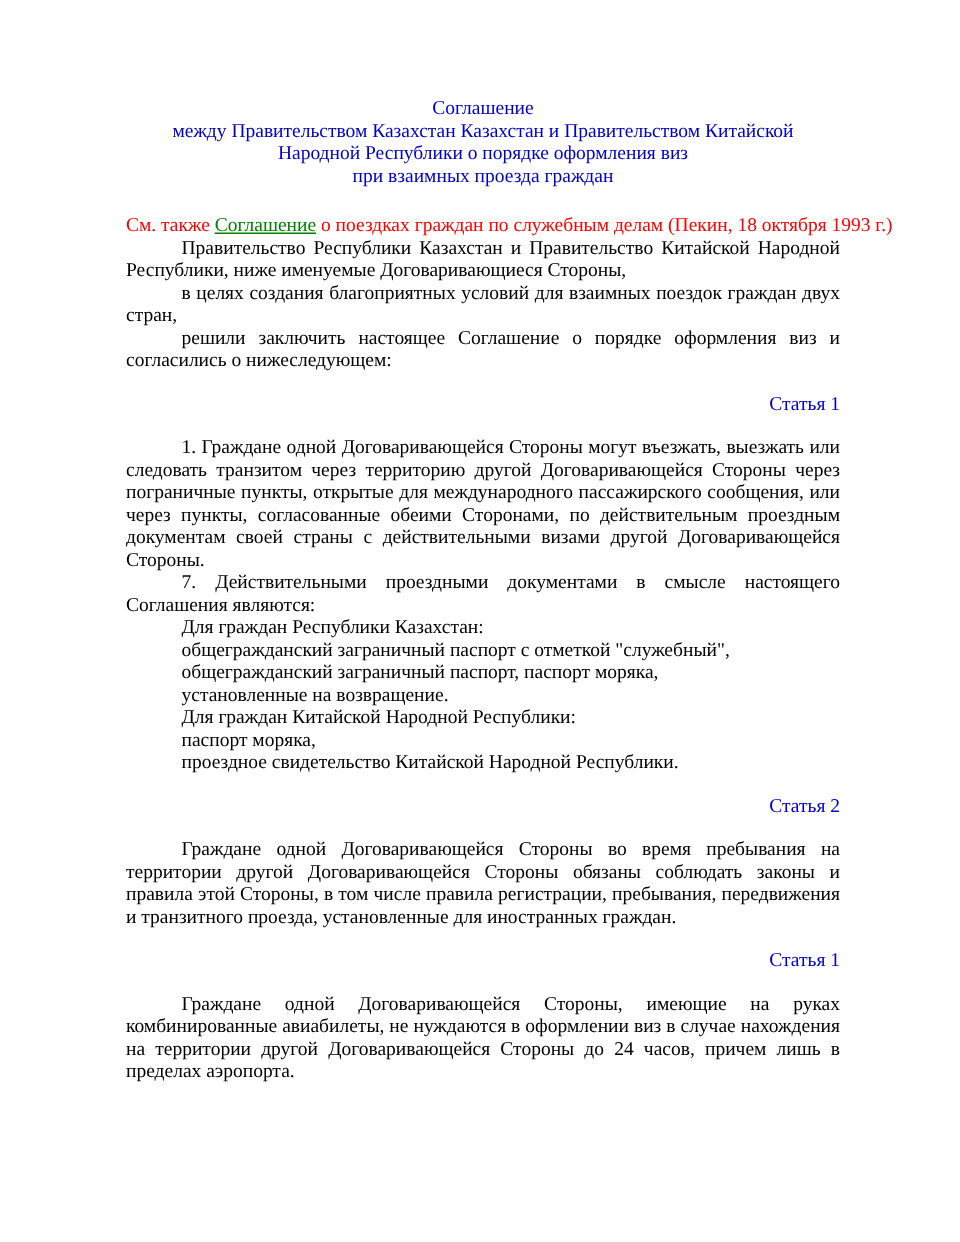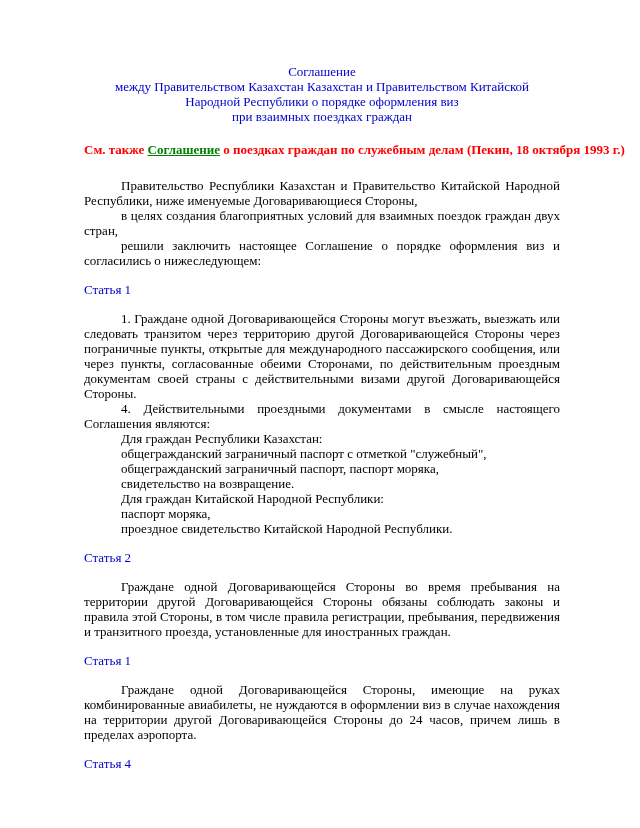--- a/index.html
+++ b/index.html
@@ -26,65 +26,62 @@
       text-align: center;
       color: var(--heading-color, #0000cc);
     }
     .title-line {
       margin: 0;
     }
     .see-also {
       margin-top: 18px;
       color: var(--see-also-color, #ff0000);
       white-space: nowrap;
-      font-weight: bold;
     }
     .see-also .link {
       color: var(--link-color, #008000);
       text-decoration: underline;
       cursor: pointer;
     }
     .doc-body {
-      margin-top: 21px;
     }
     .para {
       margin: 0;
       text-indent: 37px;
       text-align: justify;
     }
     .article-heading {
-      text-align: left;
+      text-align: right;
       color: var(--heading-color, #0000cc);
       margin: 14px 0;
     }
   </style>
 </head>
 <body>
 
 <div class="page">
   <div class="doc-title">
       <div class="title-line">Соглашение</div>
       <div class="title-line">между Правительством Казахстан Казахстан и Правительством Китайской</div>
       <div class="title-line">Народной Республики о порядке оформления виз</div>
-      <div class="title-line">при взаимных поездках граждан</div>
+      <div class="title-line">при взаимных проезда граждан</div>
     </div>
   <div class="see-also"><span>См. также </span><span class="link">Соглашение</span><span> о поездках граждан по служебным делам (Пекин, 18 октября 1993 г.)</span></div>
   <div class="doc-body">
       <p class="para">Правительство Республики Казахстан и Правительство Китайской Народной Республики, ниже именуемые Договаривающиеся Стороны,</p>
       <p class="para">в целях создания благоприятных условий для взаимных поездок граждан двух стран,</p>
       <p class="para">решили заключить настоящее Соглашение о порядке оформления виз и согласились о нижеследующем:</p>
       <div class="article-heading">Статья 1</div>
       <p class="para">1. Граждане одной Договаривающейся Стороны могут въезжать, выезжать или следовать транзитом через территорию другой Договаривающейся Стороны через пограничные пункты, открытые для международного пассажирского сообщения, или через пункты, согласованные обеими Сторонами, по действительным проездным документам своей страны с действительными визами другой Договаривающейся Стороны.</p>
-      <p class="para">4. Действительными проездными документами в смысле настоящего Соглашения являются:</p>
+      <p class="para">7. Действительными проездными документами в смысле настоящего Соглашения являются:</p>
       <p class="para">Для граждан Республики Казахстан:</p>
       <p class="para">общегражданский заграничный паспорт с отметкой "служебный",</p>
       <p class="para">общегражданский заграничный паспорт, паспорт моряка,</p>
-      <p class="para">свидетельство на возвращение.</p>
+      <p class="para">установленные на возвращение.</p>
       <p class="para">Для граждан Китайской Народной Республики:</p>
       <p class="para">паспорт моряка,</p>
       <p class="para">проездное свидетельство Китайской Народной Республики.</p>
       <div class="article-heading">Статья 2</div>
       <p class="para">Граждане одной Договаривающейся Стороны во время пребывания на территории другой Договаривающейся Стороны обязаны соблюдать законы и правила этой Стороны, в том числе правила регистрации, пребывания, передвижения и транзитного проезда, установленные для иностранных граждан.</p>
       <div class="article-heading">Статья 1</div>
       <p class="para">Граждане одной Договаривающейся Стороны, имеющие на руках комбинированные авиабилеты, не нуждаются в оформлении виз в случае нахождения на территории другой Договаривающейся Стороны до 24 часов, причем лишь в пределах аэропорта.</p>
-      <div class="article-heading">Статья 4</div>
     </div>
 </div>
 
 </body></html>

